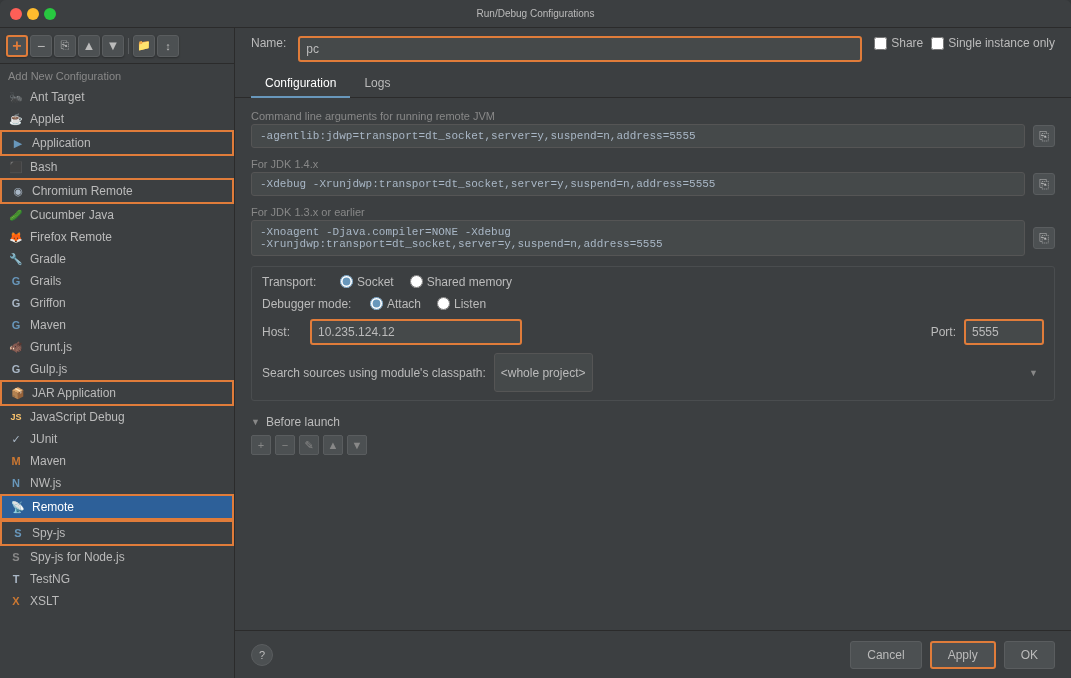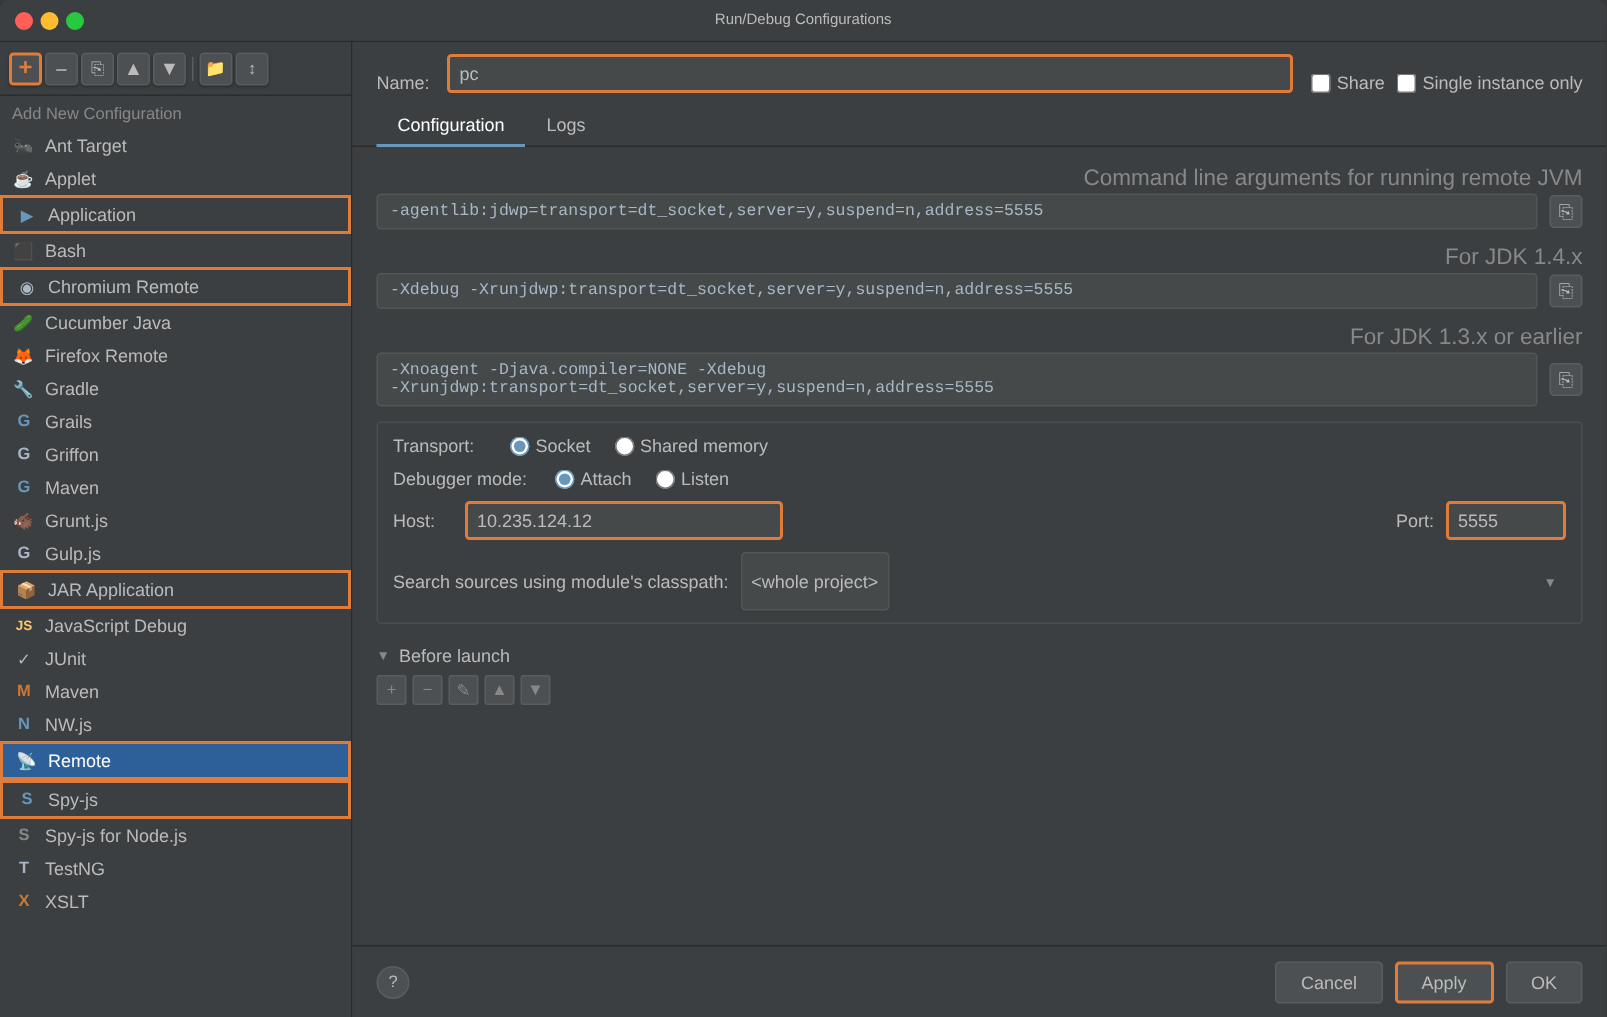--- a/index.html
+++ b/index.html
@@ -154,21 +154,21 @@
     
     .main-panel {
       flex: 1;
       background: #3c3f41;
       display: flex;
       flex-direction: column;
       padding: 0;
     }
     .main-header {
       display: flex;
-      align-items: flex-end;
+      align-items: flex-start;
       padding: 8px 16px;
       gap: 12px;
     }
     .name-label {
       font-size: 12px;
       color: #bbbbbb;
     }
     .name-input {
       flex: 1;
       height: 26px;
@@ -215,24 +215,23 @@
     
     .form-content {
       flex: 1;
       padding: 12px 16px;
       overflow-y: auto;
       display: flex;
       flex-direction: column;
       gap: 10px;
     }
     .form-section-label {
-      font-size: 15px;
+      font-size: 11px;
       color: #888;
       margin-bottom: 2px;
-      text-align: right;
     }
     .form-row {
       display: flex;
       align-items: center;
       gap: 8px;
     }
     .code-block {
       background: #45494a;
       border: 1px solid #555;
       border-radius: 3px;
@@ -271,21 +270,21 @@
       color: #888;
       margin-bottom: 4px;
     }
     .radio-group {
       display: flex;
       align-items: center;
       gap: 16px;
     }
     .radio-item {
       display: flex;
-      align-items: flex-end;
+      align-items: flex-start;
       gap: 4px;
       font-size: 12px;
       color: #bbbbbb;
     }
     .radio-item input[type="radio"] {
       accent-color: #6897bb;
     }
     .field-label {
       font-size: 12px;
       color: #bbbbbb;

